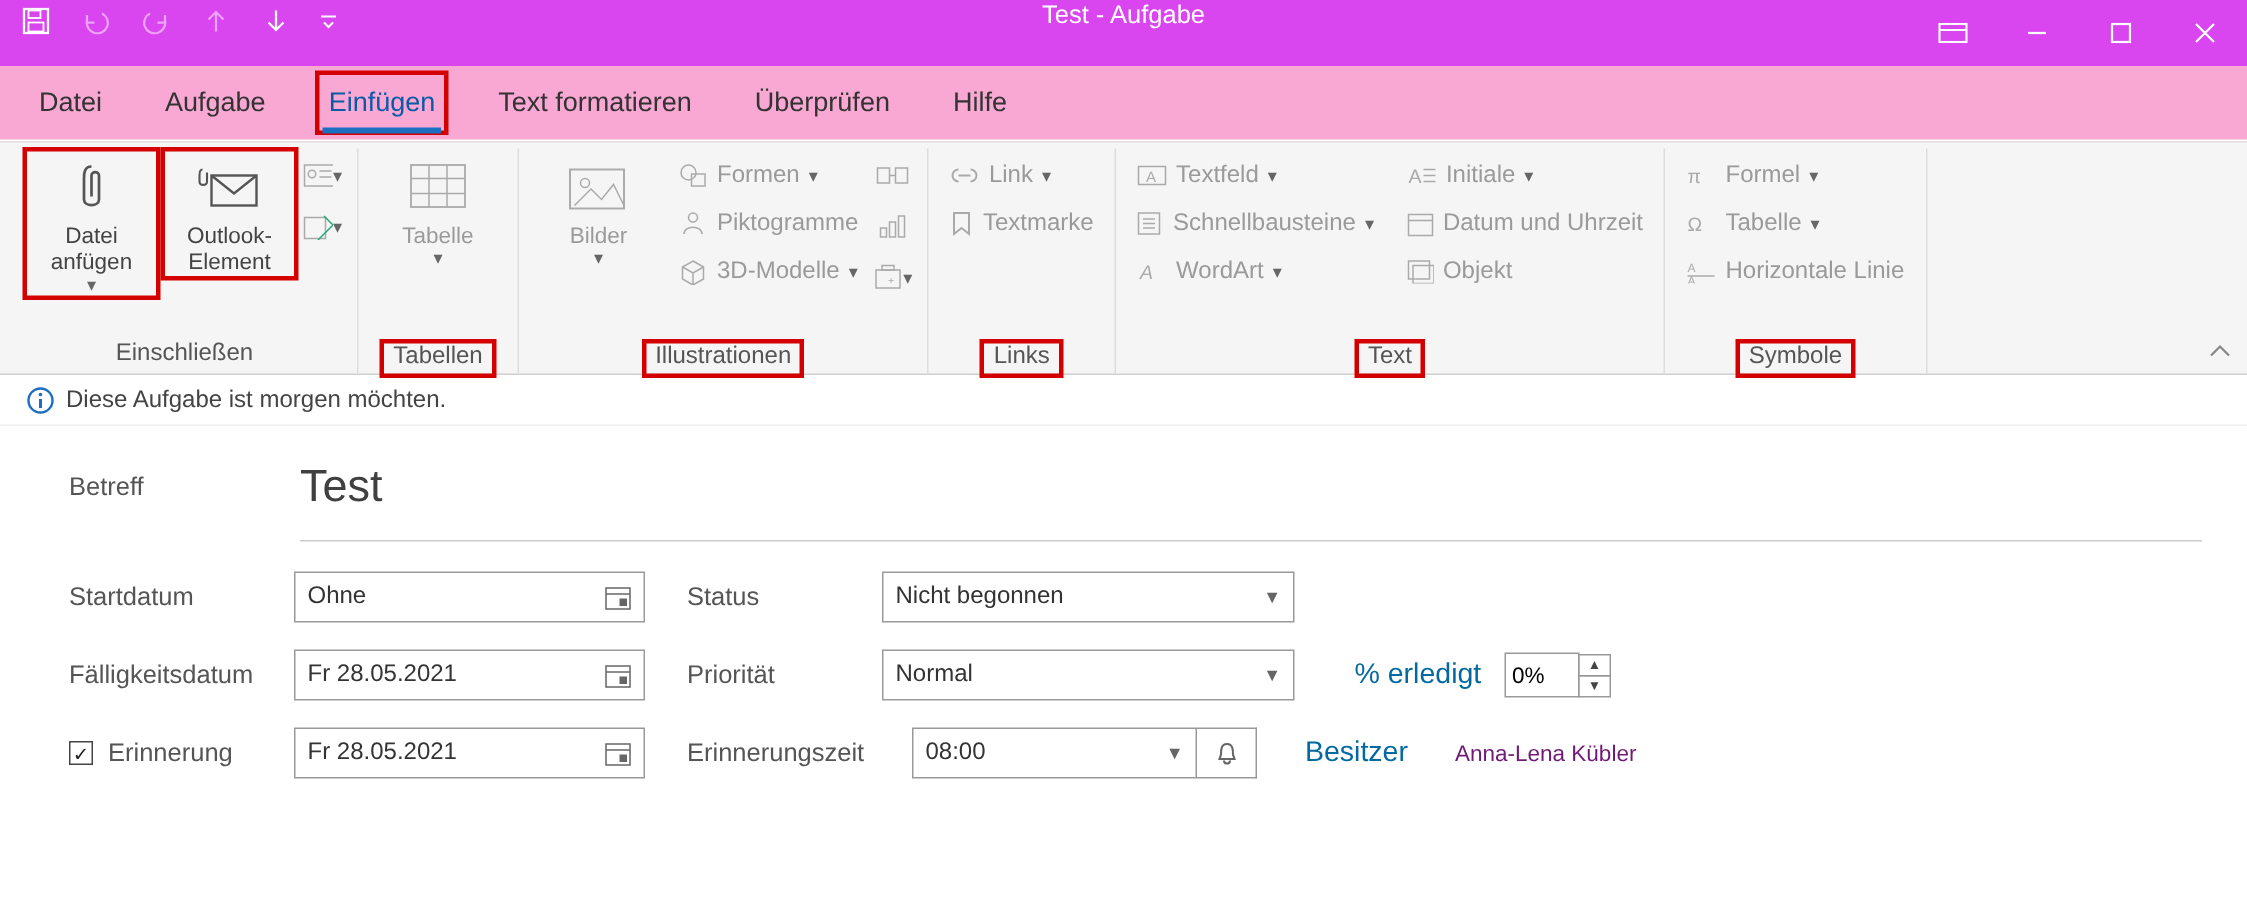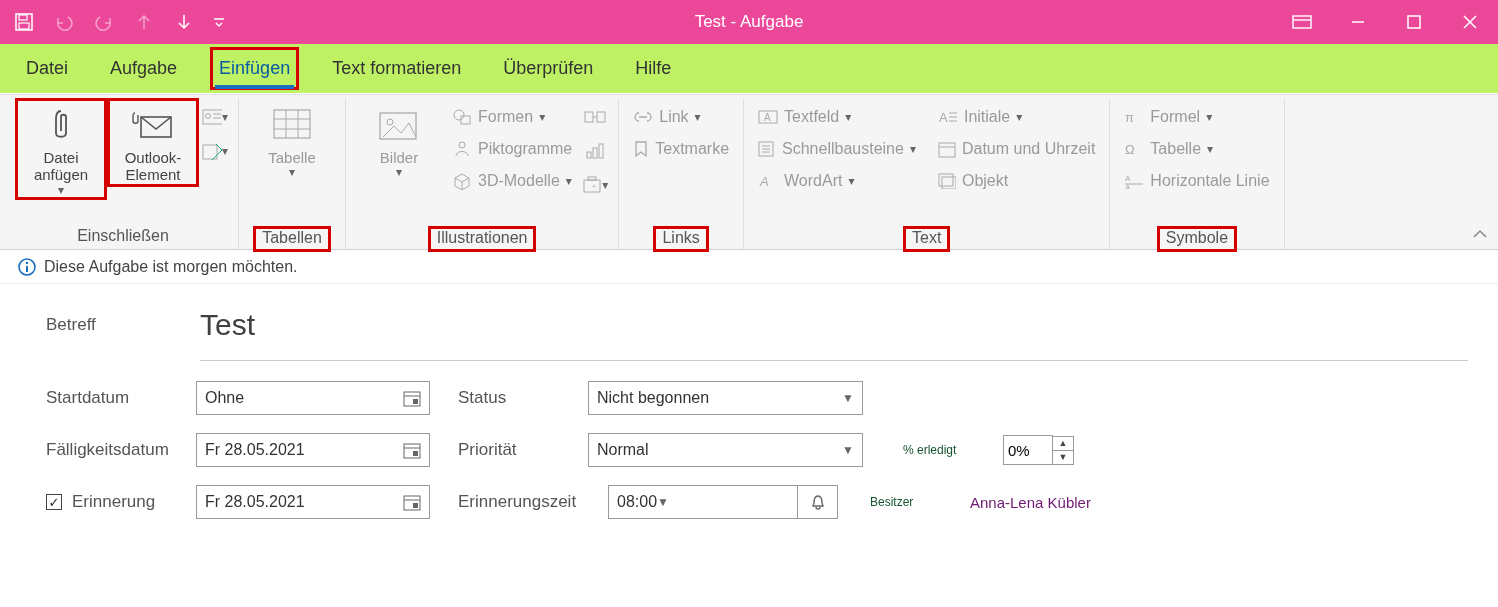--- a/index.html
+++ b/index.html
@@ -1,27 +1,27 @@
 <!DOCTYPE html>
 <html><head>
 <meta charset="utf-8">
 <style>
   * { box-sizing: border-box; font-family: "Segoe UI", Arial, sans-serif; }
   body { margin:0; padding:0; width:1498px; height:607px; background:#fff; overflow:hidden; font-size:15px; color:#444; }
 
   
-  .titlebar { height:44px; background:#ec4899; display:flex; align-items:center; color:#fff; position:relative;text-decoration:underline; }
+  .titlebar { height:44px; background:#d946ef; display:flex; align-items:flex-start; color:#fff; position:relative;text-decoration:underline; }
   .tb-left { display:flex; align-items:center; gap:12px; padding-left:10px; }
   .tb-left .qat { width:28px; height:28px; display:flex; align-items:center; justify-content:center; }
   .tb-title { position:absolute; left:0; right:0; text-align:center; font-size:17px; pointer-events:none; }
   .tb-right { margin-left:auto; display:flex; align-items:center; }
   .tb-right .winbtn { width:56px; height:44px; display:flex; align-items:center; justify-content:center; }
 
   
-  .menutabs { height:50px; display:flex; align-items:center; gap:34px; padding-left:22px; font-size:18px; color:#333; background:#bef264; border-bottom:1px solid #fff; }
+  .menutabs { height:50px; display:flex; align-items:center; gap:34px; padding-left:22px; font-size:18px; color:#333; background:#f9a8d4; border-bottom:1px solid #fff; }
   .menutab { padding:6px 4px; cursor:default; position:relative; }
   .menutab.active { color:#0a5aa6; }
   .menutab.active::after { content:""; position:absolute; left:0; right:0; bottom:-4px; height:4px; background:#1b6ec2; }
   .redbox1 { outline:3px solid #d40000; outline-offset:2px; }
 
   .tellme { display:flex; align-items:center; gap:12px; margin-left:10px; color:#555; }
 
   
   .ribbon { height:156px; background:#f5f5f5; border-top:1px solid #e0e0e0; border-bottom:1px solid #d0d0d0; display:flex; padding:4px 8px 0 8px; position:relative; }
   .rgroup { display:flex; flex-direction:column; align-items:center; border-right:1px solid #ddd; padding:2px 10px 0 10px; }
@@ -49,28 +49,28 @@
   
   .form { padding:24px 30px 0 46px; }
   .row { display:flex; align-items:center; margin-bottom:18px; }
   .lbl { width:150px; font-size:17px; color:#555; }
   .subjectrow .subject { font-size:30px; color:#404040; margin-left:4px; }
   .hr { border:none; border-top:1px solid #ccc; margin:0 0 20px 0; width:1268px; margin-left:154px; }
 
   .datebox, .combo { height:34px; border:1px solid #999; display:flex; align-items:center; padding:0 8px; font-size:16px; color:#333; background:#fff; }
   .datebox { width:234px; justify-content:space-between; }
   .combo.wide { width:275px; justify-content:space-between; }
-  .combo.time { width:190px; }
+  .combo.time { width:190px; justify-content:space-between; }
   .iconbtn { width:40px; height:34px; border:1px solid #999; border-left:none; display:flex; align-items:center; justify-content:center; }
 
   .cbwrap { display:flex; align-items:center; gap:10px; }
   .cb { width:16px; height:16px; border:1px solid #444; display:flex; align-items:center; justify-content:center; font-size:13px; color:#222; }
 
   .midcol { margin-left:28px; width:130px; font-size:17px; color:#555; }
-  .rightcol { margin-left:40px; width:100px; font-size:12px; color:#14532d; }
+  .rightcol { margin-left:40px; width:100px; font-size:19px; color:#0369a1; }
 
   .spinner { display:flex; align-items:center; }
   .spinner input { width:50px; height:30px; border:1px solid #999; font-size:15px; padding:0 4px; }
   .spinarrows { display:flex; flex-direction:column; }
   .spinarrows div { width:22px; height:15px; border:1px solid #999; display:flex; align-items:center; justify-content:center; font-size:9px; margin-left:-1px;}
   .spinarrows div:last-child { margin-top:-1px; }
 
   .chev { font-size:12px; color:#666; }
   svg { display:block; }
 </style>

